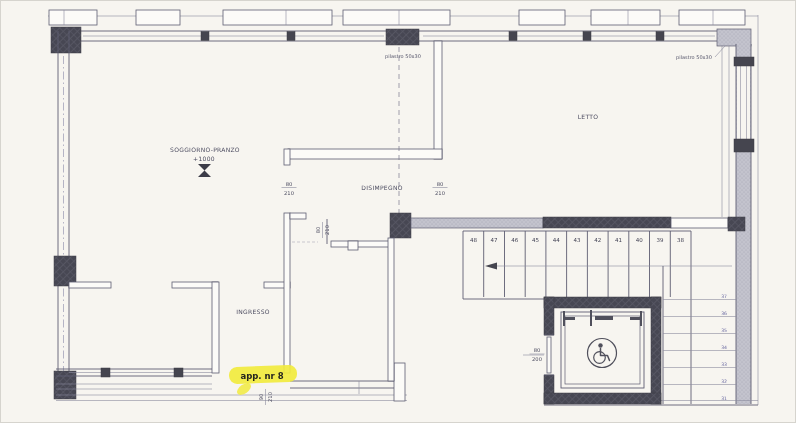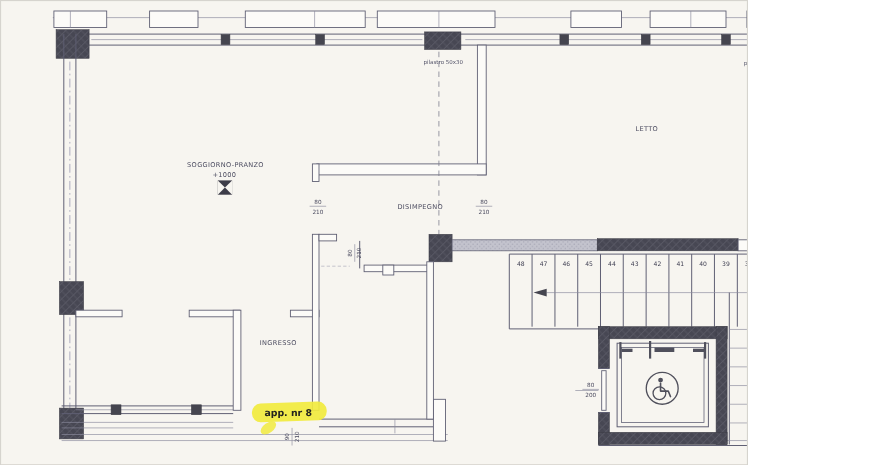--- a/index.html
+++ b/index.html
@@ -1,17 +1,17 @@
 <!DOCTYPE html>
 <html><head>
 <meta charset="utf-8">
 <style>
   html,body{margin:0;padding:0;background:#ffffff;}
   .canvas{
-    position:relative;width:680px;height:423px;
+    position:relative;width:796px;height:423px;
     background:#f7f5f0;border:1px solid #d6d4ce;box-sizing:border-box;
     font-family:"DejaVu Sans", sans-serif;overflow:hidden;
   }
   svg{display:block;}
   .ln{stroke:#5e5e72;stroke-width:0.9;fill:none;}
   .lnthin{stroke:#8b8b9e;stroke-width:0.6;fill:none;}
   .wall{stroke:#5e5e72;stroke-width:0.8;fill:#fcfbf8;}
   .dark{fill:#45454f;stroke:#3c3c46;stroke-width:0.5;}
   .lbl{fill:#4c4c60;font-size:6px;letter-spacing:0.3px;}
   .dim{fill:#4c4c60;font-size:5.2px;}

